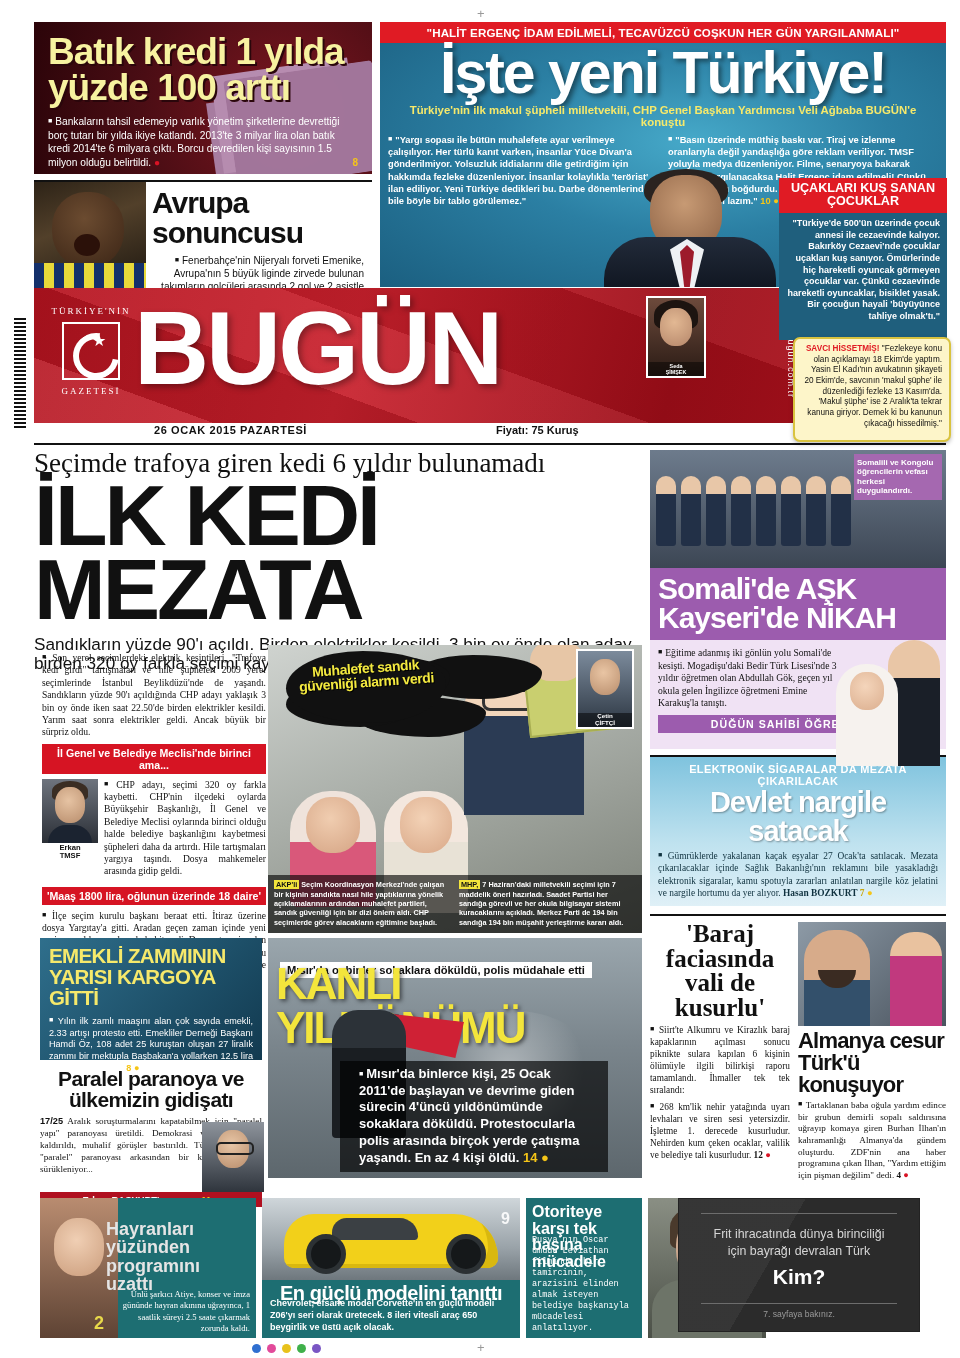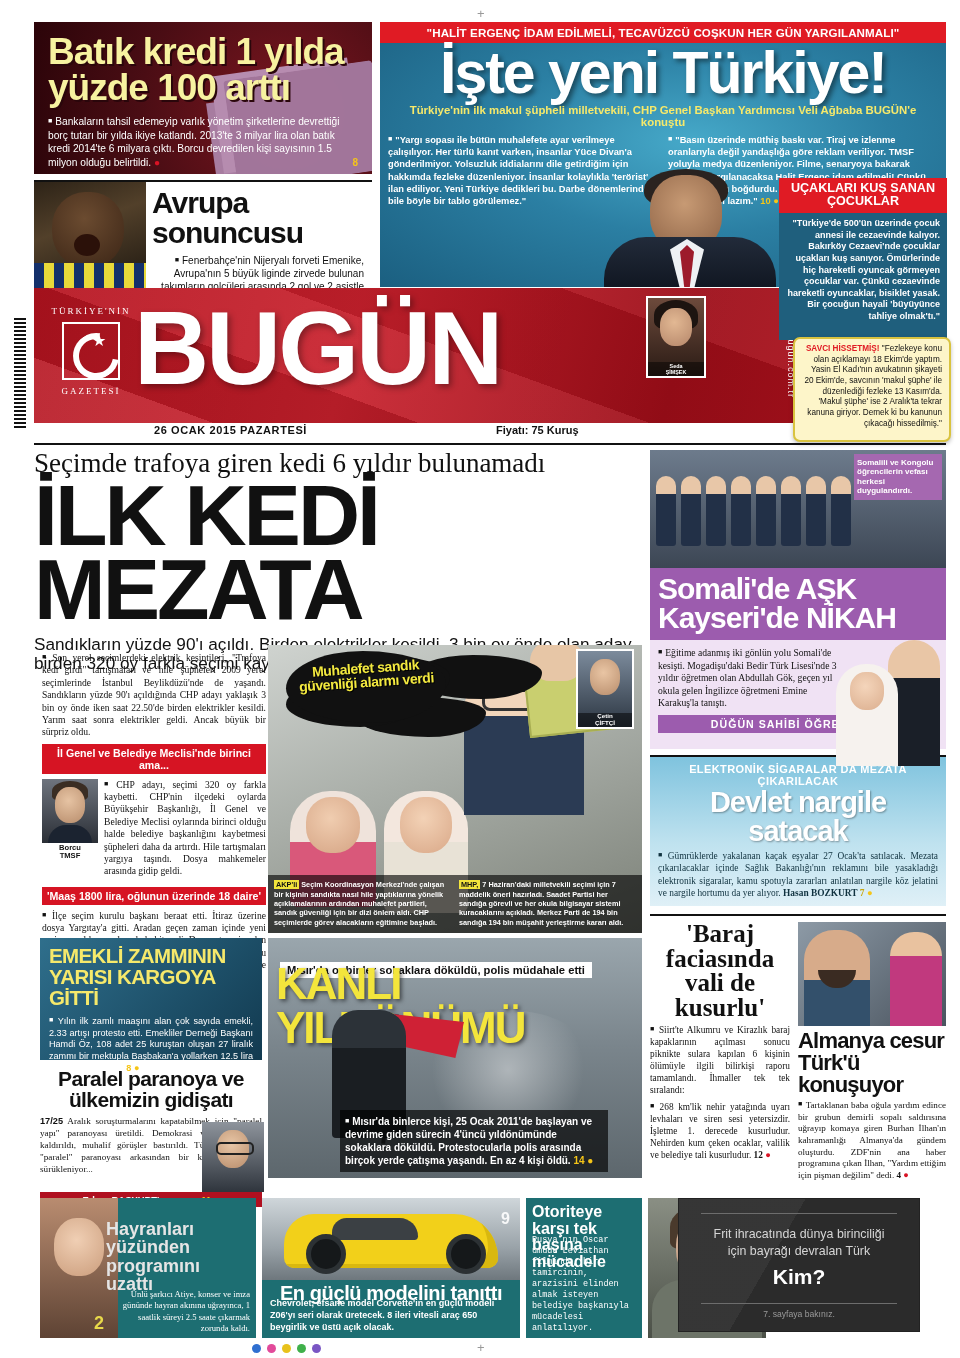--- a/index.html
+++ b/index.html
@@ -251,21 +251,21 @@
   .kanli h2{position:absolute;left:8px;top:24px;margin:0;color:#f3e53c;font-size:44px;line-height:1;
     font-weight:bold;letter-spacing:-2px;text-shadow:2px 2px 4px rgba(0,0,0,.55);}
   .kanli .smoke{position:absolute;left:40%;top:30%;width:180px;height:120px;border-radius:50%;
     background:radial-gradient(circle,rgba(255,255,255,.42),rgba(255,255,255,0) 70%);}
   .kanli .prot{position:absolute;left:64px;bottom:40px;width:74px;height:128px;
     background:linear-gradient(180deg,#2c3238 0 30%,#1a1e22 30% 100%);border-radius:26px 26px 4px 4px;}
   .kanli .flag{position:absolute;left:124px;bottom:120px;width:72px;height:44px;background:#cf2135;
     clip-path:polygon(0 0,100% 18%,88% 100%,4% 70%);}
   .kanli .pole{position:absolute;left:120px;bottom:34px;width:4px;height:130px;background:#2a2f34;transform:rotate(6deg);}
   .kanli .cap{position:absolute;left:72px;bottom:6px;width:268px;background:rgba(0,0,0,.66);
-    color:#fff;font-size:10px;line-height:1.3;padding:5px 5px;box-sizing:border-box;font-weight:bold;}
+    color:#fff;font-size:13px;line-height:1.3;padding:5px 19px;box-sizing:border-box;font-weight:bold;}
 
   
   .strip{left:40px;top:1198px;width:602px;height:140px;display:flex;gap:6px;}
   .scell{position:relative;background:#1d6e72;overflow:hidden;}
   .s1{width:216px;}
   .s2{width:258px;}
   .s3{width:116px;}
   .s1 .ph{position:absolute;left:0;top:0;width:78px;height:140px;
     background:linear-gradient(180deg,#b98c70,#5e4334);}
   .s1 .ph .f{position:absolute;left:14px;top:20px;width:50px;height:58px;border-radius:45%;
@@ -412,21 +412,21 @@
   <div class="abs leftcol">
     <p class="sq"><span>Son yerel seçimlerdeki elektrik kesintileri, "Trafoya kedi girdi" tartışmaları ve 'hile' şüpheleri 2009 yerel seçimlerinde İstanbul Beylikdüzü'nde de yaşandı. Sandıkların yüzde 90'ı açıldığında CHP adayı yaklaşık 3 bin oy önde iken saat 22.50'de birden elektrikler kesildi. Yarım saat sonra elektrikler geldi. Ancak büyük bir sürpriz oldu.</span></p>
     <div class="redbar">İl Genel ve Belediye Meclisi'nde birinci ama...</div>
     <div class="mugrow">
       <div class="mug">
         <div class="img">
             <div class="hr"></div>
             <div class="fc"></div>
             <div class="st"></div>
           </div>
-        <div class="nm"><span>Borcu</span><br>
+        <div class="nm"><span>Erkan</span><br>
           <span>TMSF</span></div>
       </div>
       <p class="sq"><span>CHP adayı, seçimi 320 oy farkla kaybetti. CHP'nin ilçedeki oylarda Büyükşehir Başkanlığı, İl Genel ve Belediye Meclisi oylarında birinci olduğu halde belediye başkanlığını kaybetmesi şüpheleri daha da artırdı. Hile tartışmaları yargıya taşındı. Dosya mahkemeler arasında gidip geldi.</span></p>
     </div>
     <div class="redbar">'Maaş 1800 lira, oğlunun üzerinde 18 daire'</div>
     <p class="sq"><span>İlçe seçim kurulu başkanı beraat etti. İtiraz üzerine dosya Yargıtay'a gitti. Aradan geçen zaman içinde yeni seçim yapıldı ama dava hala bitmedi. Davayı temyiz eden avukat "Maaş bin 800 TL olan ilçe seçim kurulu başkanının 18-20 yaşlarındaki oğlunun üzerinde 18 daire bulunuyor. Bu mantığa aykırı" dedi.</span>
       <span class="dotred" style="font-weight:bold">13</span></p>
   </div>
 
   <div class="abs ballot">

